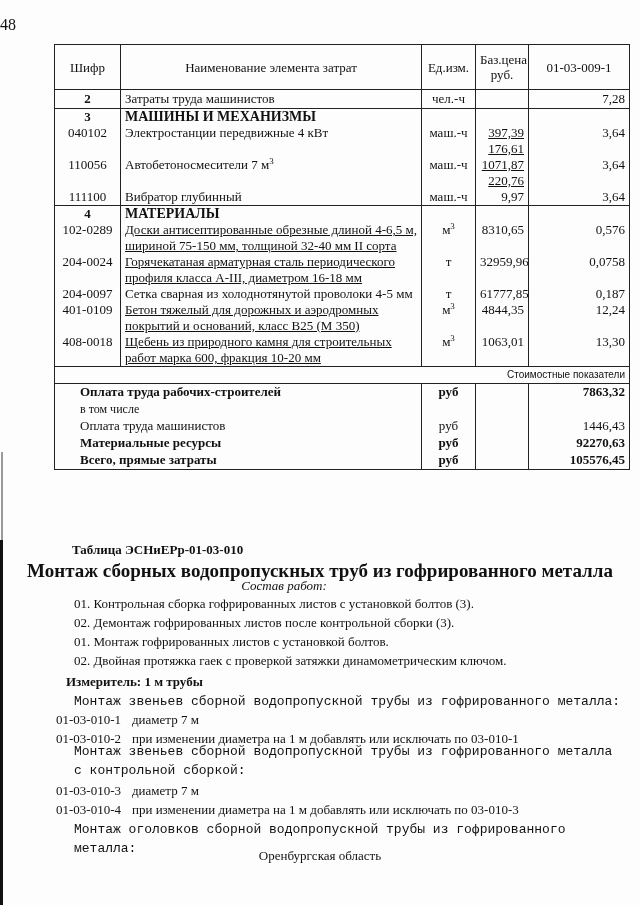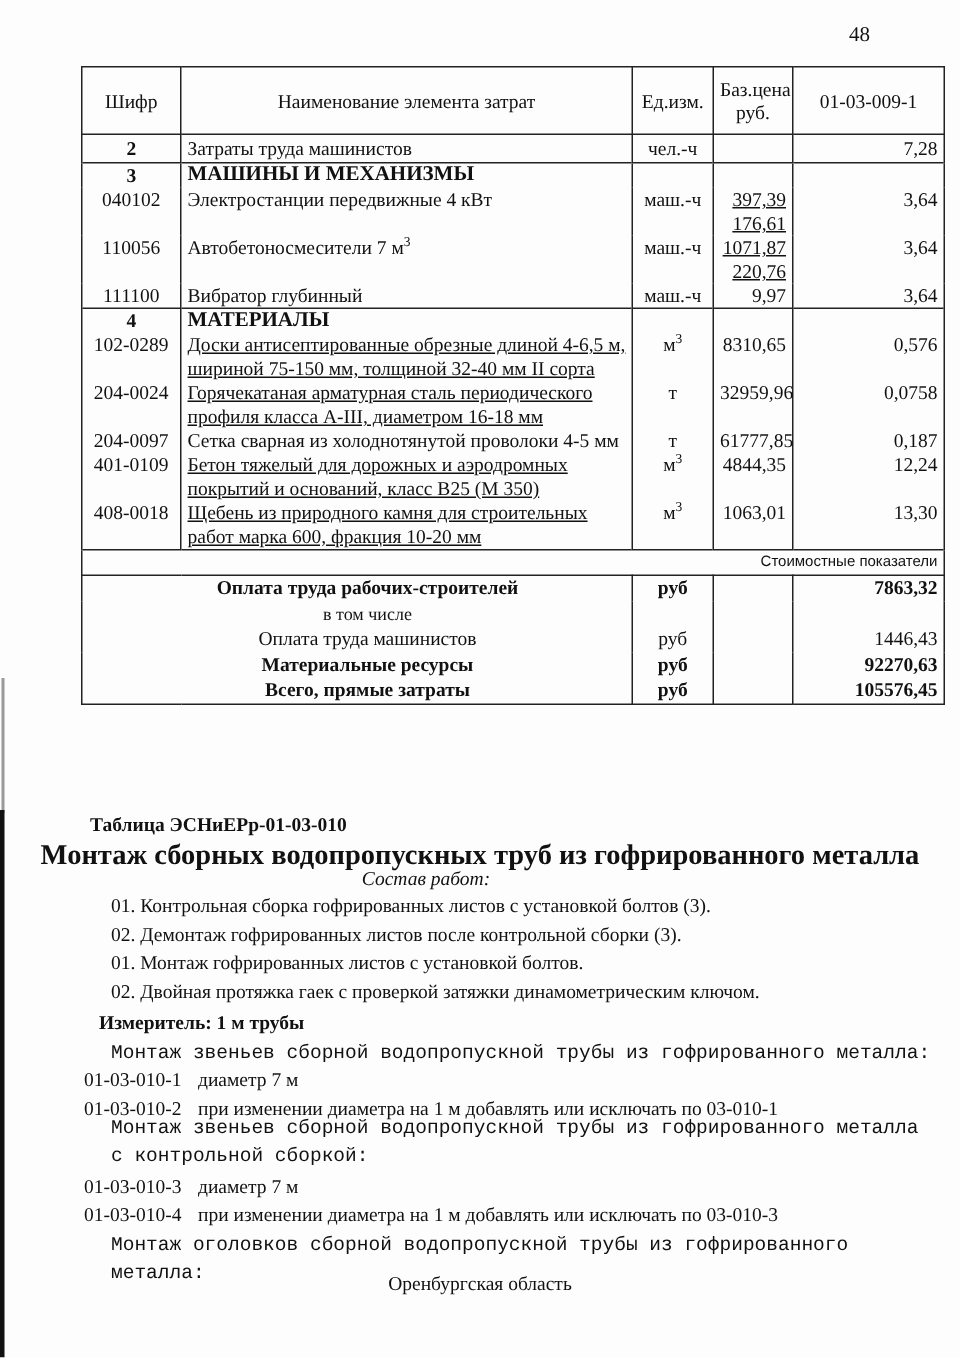--- a/index.html
+++ b/index.html
@@ -2,21 +2,21 @@
 <html><head>
 <meta charset="utf-8">
 <style>
   html, body { margin: 0; padding: 0; }
   body {
     width: 640px; height: 905px; background: #fdfdfd; position: relative; overflow: hidden;
     font-family: "Liberation Serif", "DejaVu Serif", serif; color: #111; font-size: 13px;
   }
   .scan-edge-light { position: absolute; left: 1px; top: 452px; width: 2px; height: 90px; background: #9a9a9a; }
   .scan-edge-dark { position: absolute; left: 0; top: 540px; width: 3px; height: 365px; background: #111; }
-  .page-number { position: absolute; top: 16px; left: 0; width: 580px; text-align: right; font-size: 14px; }
+  .page-number { position: absolute; top: 16px; left: 0; width: 580px; text-align: left; font-size: 16px; }
 
   table.main {
     position: absolute; left: 54px; top: 44px; width: 575px;
     border-collapse: collapse; table-layout: fixed; font-size: 13px; line-height: 16px;
   }
   table.main td, table.main th { padding: 0 4px; vertical-align: top; border-left: 1px solid #222; border-right: 1px solid #222; }
   table.main th { font-weight: normal; border: 1px solid #222; height: 44px; vertical-align: middle; text-align: center; line-height: 15px; }
   col.c-code { width: 66px; }
   col.c-name { width: 301px; }
   col.c-unit { width: 54px; }
@@ -26,23 +26,23 @@
   .unit { text-align: center; margin-left: 12px; }
   .num { text-align: right; }
   .bold { font-weight: bold; }
   tr.sep td { border-top: 1px solid #222; }
   tr.row td { padding-top: 1px; padding-bottom: 1px; }
   .sup { font-size: 9px; vertical-align: super; line-height: 0; }
   .ul { text-decoration: underline; }
   .two { display: block; text-decoration: underline; }
   tr.indicators td { border-top: 1px solid #222; border-bottom: 1px solid #222; height: 16px; font-family: "Liberation Sans", "DejaVu Sans", sans-serif; font-size: 10px; text-align: right; padding-right: 4px; margin-left: 20px; }
   tr.sum td { border-left: 1px solid #222; border-right: 1px solid #222; height: 17px; }
-  tr.sum td.sname { padding-left: 18px; text-align: center; }
+  tr.sum td.sname { padding-left: 25px; }
   tr.lastsum td { border-bottom: 1px solid #222; }
-  .tbl-title { position: absolute; left: 60px; top: 542px; font-weight: bold; font-size: 13px; }
+  .tbl-title { position: absolute; left: 72px; top: 542px; font-weight: bold; font-size: 13px; }
   .heading { position: absolute; left: 0; width: 640px; top: 560px; text-align: center; font-weight: bold; font-size: 19px; }
   .subheading { position: absolute; left: 0; width: 568px; top: 578px; text-align: center; font-style: italic; font-size: 13px; }
   .work { position: absolute; left: 74px; font-size: 13px; }
   .measure { position: absolute; left: 66px; top: 674px; font-weight: bold; font-size: 13px; }
   .para { position: absolute; left: 74px; font-size: 13px; width: 550px; line-height: 19px; font-family: Liberation Mono, monospace; }
   .coderow { position: absolute; left: 56px; font-size: 13px; }
   .coderow .cid { display: inline-block; width: 76px; }
   .footer { position: absolute; top: 848px; left: 0; width: 640px; text-align: center; font-size: 13px; }
 </style>
 </head>

